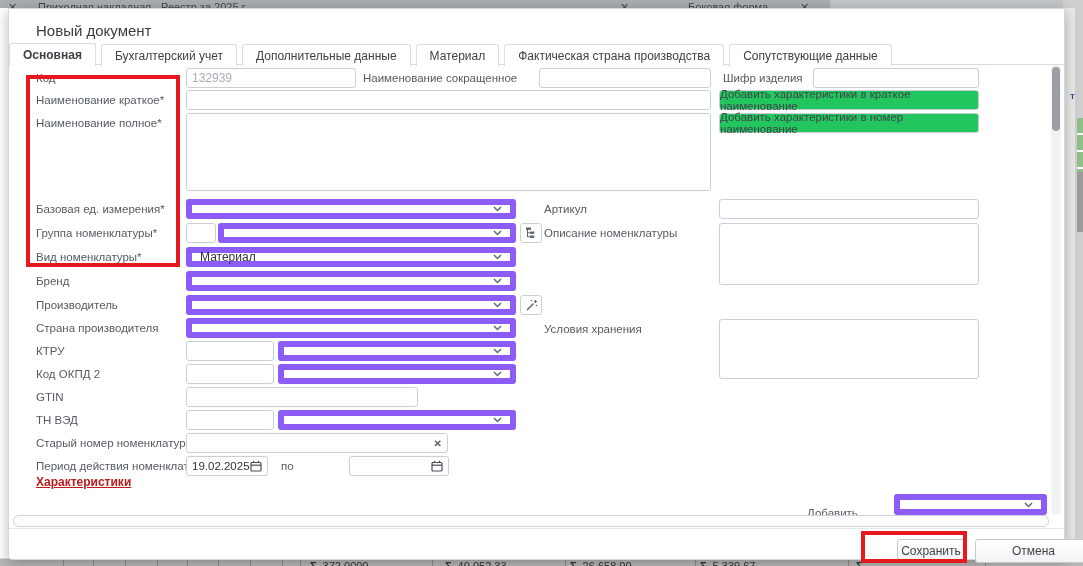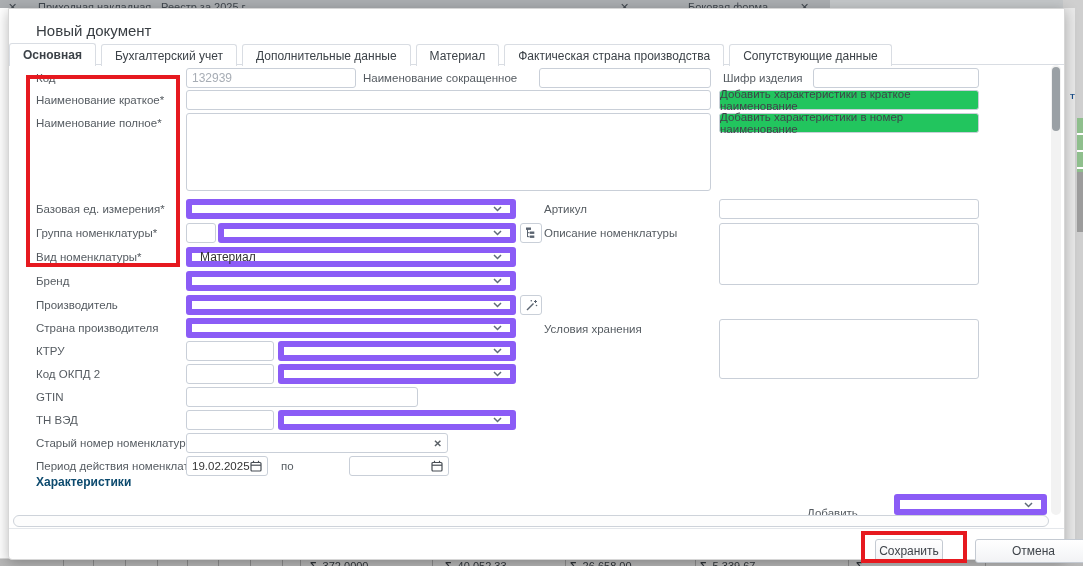--- a/index.html
+++ b/index.html
@@ -27,21 +27,21 @@
       border:1px solid #d6d6d6;border-radius:0 0 4px 4px;box-shadow:0 3px 14px rgba(0,0,0,.28);z-index:10;}
   .dlg-title{position:absolute;left:27px;top:13px;font-size:15px;color:#383d42;}
 
   .tabs{position:absolute;left:0;top:34px;display:flex;gap:5px;align-items:flex-end;z-index:2;}
   .tab{height:21px;border:1px solid #d9dde3;border-bottom:none;border-radius:3px 3px 0 0;background:#fff;
       padding:0 13px;display:flex;align-items:center;font-size:12px;color:#3c4248;cursor:pointer;white-space:nowrap;}
   .tab.active{font-weight:bold;height:22px;}
   .tabline{position:absolute;left:0;top:55px;width:100%;height:1px;background:#d9dde3;z-index:1;}
 
   .lbl{position:absolute;font-size:11.5px;color:#555b61;white-space:nowrap;}
-  .hdr{position:absolute;font-size:12px;font-weight:bold;color:#0c4a6e;}
+  .hdr{position:absolute;font-size:12px;font-weight:bold;color:#b91c1c;text-decoration:underline;}
   .inp{position:absolute;height:20px;border:1px solid #c9cfd8;border-radius:3px;background:#fff;
       font-family:"Liberation Sans",sans-serif;font-size:12px;color:#333;padding:0 5px;box-sizing:border-box;outline:none;}
   .inp.muted{color:#a7adb5;}
   .ta{position:absolute;border:1px solid #c9cfd8;border-radius:3px;background:#fff;resize:none;box-sizing:border-box;outline:none;}
   .sel{position:absolute;height:20px;border:6px solid #8b5cf6;border-radius:3px;background:#fff;display:flex;
       align-items:center;justify-content:space-between;padding:0 8px;box-sizing:border-box;font-size:12px;color:#333;cursor:pointer;}
   .wrapinp{position:absolute;height:20px;border:1px solid #c9cfd8;border-radius:3px;background:#fff;display:flex;
       align-items:center;justify-content:space-between;padding:0 5px;box-sizing:border-box;font-size:11.5px;color:#333;}
   .wrapinp .x{font-size:10px;color:#5a6066;font-weight:bold;cursor:pointer;}
   .ghostbtn{position:absolute;height:20px;width:260px;border:1px solid #c9cfd8;border-radius:3px;background:#22c55e;
@@ -278,20 +278,20 @@
           <polyline points="1,1 4.5,4.5 8,1" fill="none" stroke="#5f6a78" stroke-width="1.5"></polyline>
         </svg>
     </div>
 
     <div class="hscroll"></div>
     <div class="contentedge"></div>
     <div class="vscroll">
         <div class="thumb"></div>
       </div>
 
-    <div class="btn" style="left:866px;top:530px;width:68px">Сохранить</div>
+    <div class="btn" style="left:888px;top:530px;width:68px">Сохранить</div>
     <div class="btn" style="left:966px;top:530px;width:117px">Отмена</div>
   </div>
 
   <div class="ann" style="left:26px;top:75px;width:154px;height:192px"></div>
   <div class="ann" style="left:861px;top:531px;width:106px;height:32px"></div>
 
 </div>
 
 </body></html>

